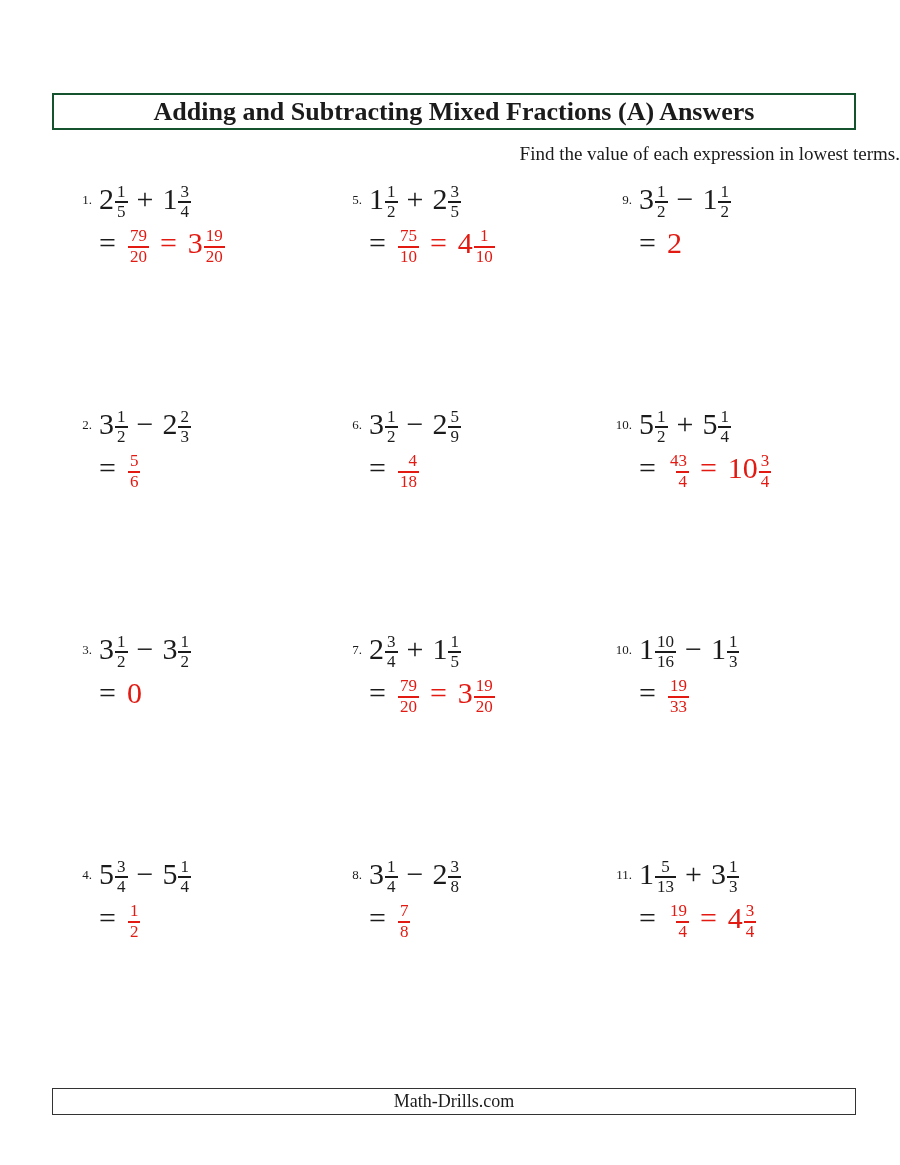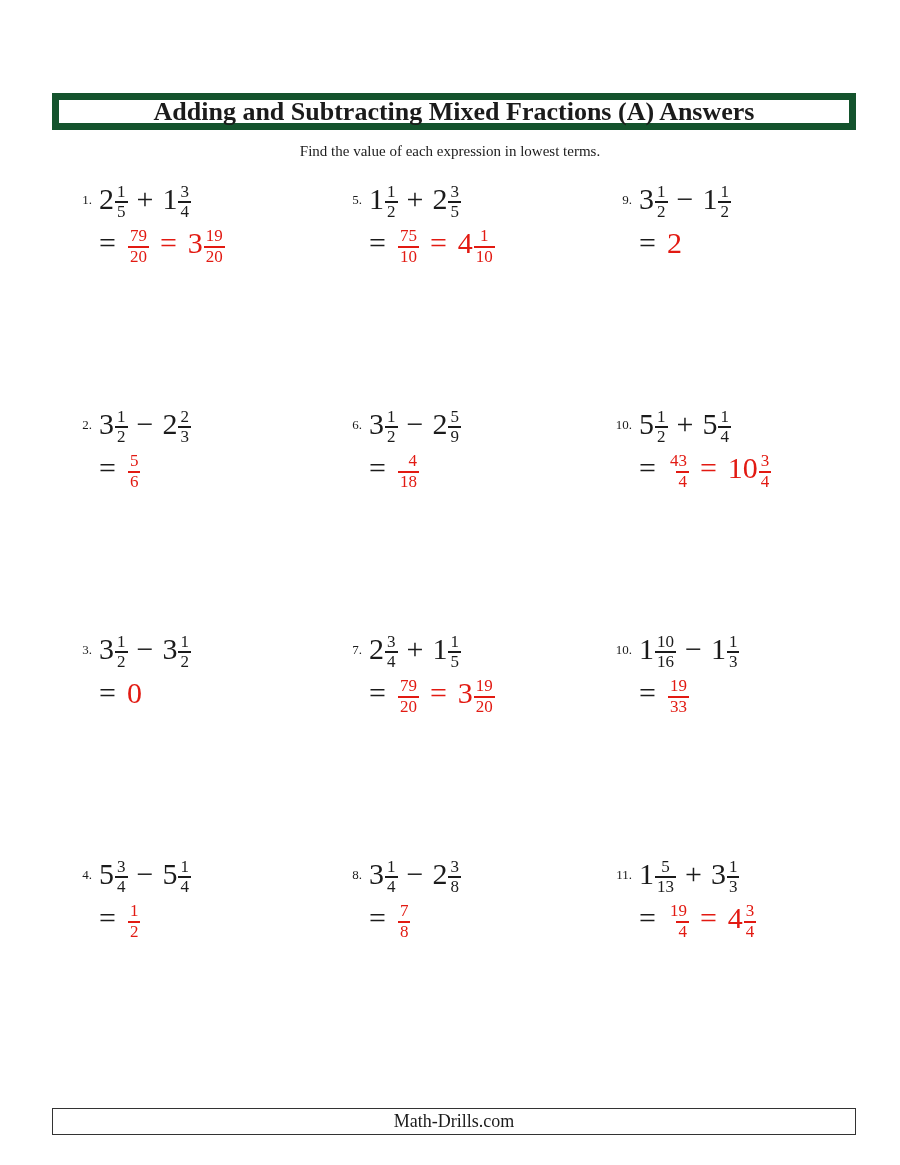--- a/index.html
+++ b/index.html
@@ -9,27 +9,27 @@
     width: 900px; height: 1165px;
     background: #ffffff;
     font-family: "Liberation Serif", serif;
     color: var(--ink);
     position: relative;
     overflow: hidden;
   }
   .title-box {
     position: absolute; left: 52px; top: 93px;
     width: 804px; height: 37px;
-    border: 7px solid #14532d;
+    border: 2px solid #14532d;
     display: flex; align-items: center; justify-content: center;
   }
   .title { font-size: 26px; font-weight: bold; white-space: nowrap; }
   .subtitle {
     position: absolute; left: 0; top: 143px; width: 100%;
-    text-align: center; font-size: 15px;
+    text-align: right; font-size: 19px;
   }
   .problems {
     position: absolute; left: 62px; top: 178px;
     display: grid;
     grid-template-columns: 270px 270px 270px;
     grid-template-rows: repeat(4, 225px);
     grid-auto-flow: column;
   }
   .problem { display: flex; align-items: flex-start; }
   .pnum {
@@ -53,21 +53,20 @@
   .eq { margin-right: 11px; }
   .eq + .eq, .red.eq { margin-left: 0; }
   .ans .eq.red { margin: 0 11px; }
   .red { color: var(--red); align-items: flex-end; }
   .footer-box {
     position: absolute; left: 52px; top: 1088px;
     width: 804px; height: 27px;
     border: 1px solid #333;
     display: flex; align-items: center; justify-content: center;
     font-size: 18px;
-    margin-top: 20px;
   }
 </style>
 </head>
 <body>
 
 <div class="title-box">
   <span class="title">Adding and Subtracting Mixed Fractions (A) Answers</span>
 </div>
 
 <div class="subtitle">Find the value of each expression in lowest terms.</div>

